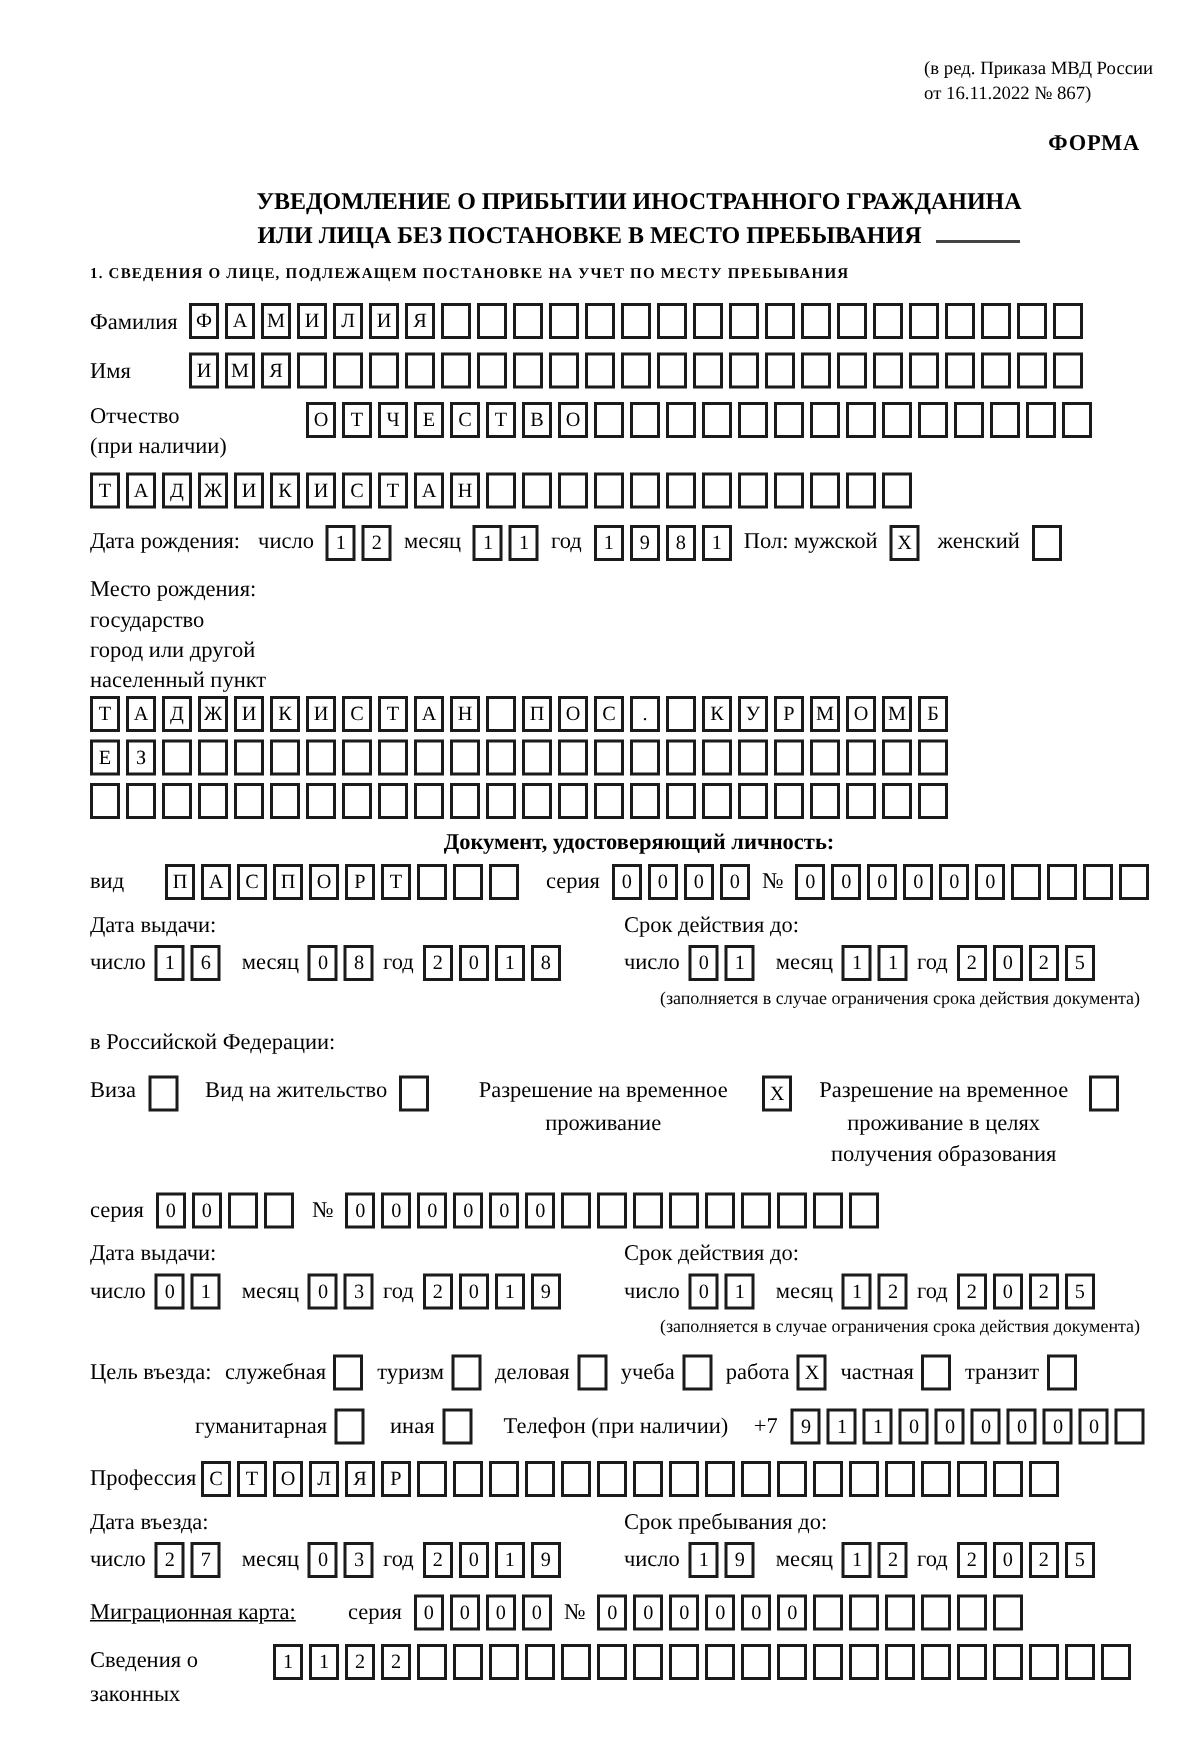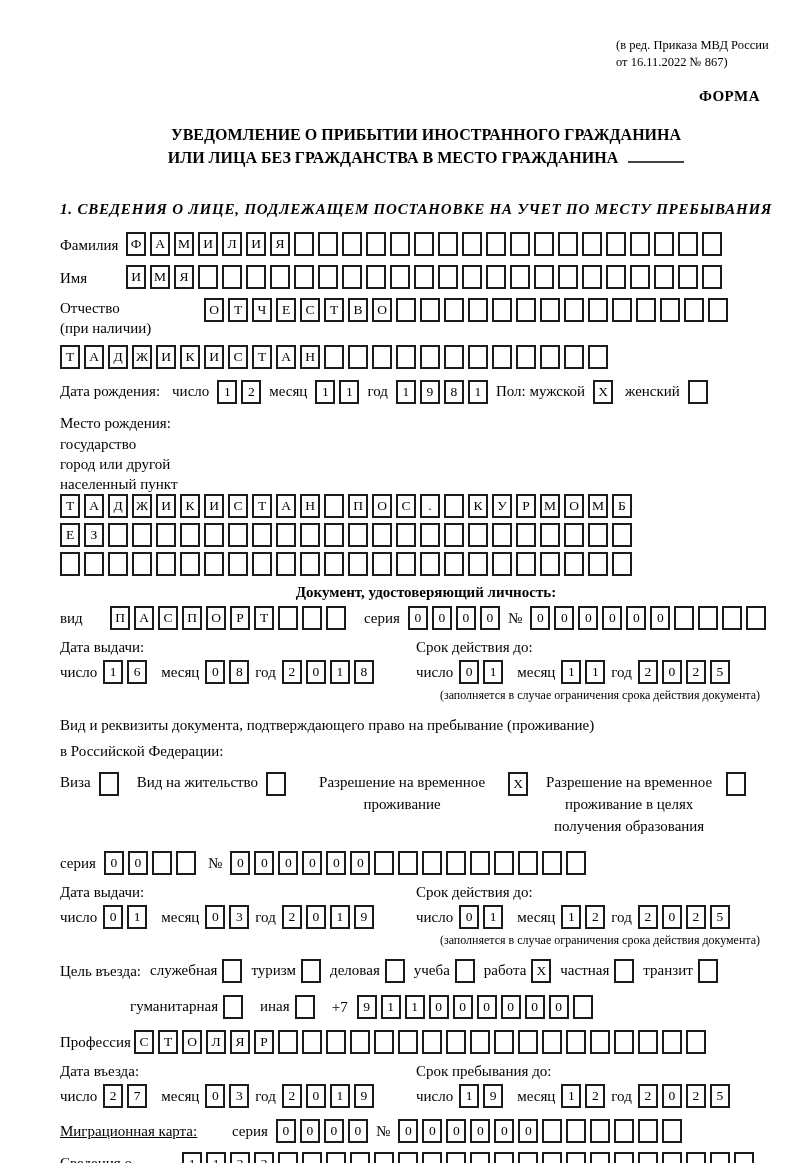--- a/index.html
+++ b/index.html
@@ -6,21 +6,21 @@
   body{width:800px;height:1163px;overflow:hidden;color:#000;
        font-family:"Liberation Serif","DejaVu Serif",serif;font-size:15px;}
   .page{padding:34px 8px 0 60px;}
   
   .appendix{margin-left:556px;font-size:13.5px;line-height:1.42;}
   .amendment{margin-left:556px;font-size:12.5px;line-height:1.38;margin-top:3px;}
   .form-label{font-weight:bold;text-align:right;padding-right:32px;margin-top:16px;letter-spacing:.5px;}
   
   .title{margin-top:18px;text-align:center;font-weight:bold;font-size:16px;line-height:1.45;}
   .title-underline{display:inline-block;width:56px;border-bottom:2.5px solid #444;margin-left:10px;vertical-align:baseline;}
-  .section-heading{margin-top:32px;font-weight:bold;font-size:15px;letter-spacing:.8px;white-space:nowrap;font-style:italic;}
+  .section-heading{margin-top:8px;font-weight:bold;font-size:10px;letter-spacing:.8px;white-space:nowrap;}
   
   .row{display:flex;align-items:flex-start;margin-top:7px;}
   .lbl{line-height:26px;white-space:nowrap;}
   .lbl-col{line-height:1.35;}
   .cells{display:inline-flex;gap:4px;flex-wrap:nowrap;}
   .cell{box-sizing:border-box;width:20px;height:24px;border:2px solid #1b1b1b;
         display:inline-flex;align-items:center;justify-content:center;
         font-size:13.5px;background:#fff;flex:none;}
   .w66{width:66px;flex:none;}
   .w74{width:74px;flex:none;}
@@ -53,21 +53,21 @@
 <div class="page">
 
   <div class="amendment">
     <div>(в ред. Приказа МВД России</div>
     <div>от 16.11.2022 № 867)</div>
   </div>
   <div class="form-label">ФОРМА</div>
 
   <div class="title">
     <div>УВЕДОМЛЕНИЕ О ПРИБЫТИИ ИНОСТРАННОГО ГРАЖДАНИНА</div>
-    <div><span>ИЛИ ЛИЦА БЕЗ ГРАЖДАНСТВА В МЕСТО ГРАЖДАНИНА</span><span class="title-underline"></span></div>
+    <div><span>ИЛИ ЛИЦА БЕЗ ПОСТАНОВКЕ В МЕСТО ПРЕБЫВАНИЯ</span><span class="title-underline"></span></div>
   </div>
 
   <div class="section-heading">1. СВЕДЕНИЯ О ЛИЦЕ, ПОДЛЕЖАЩЕМ ПОСТАНОВКЕ НА УЧЕТ ПО МЕСТУ ПРЕБЫВАНИЯ</div>
 
   <div class="row" style="margin-top:14px;">
     <span class="lbl w66">Фамилия</span>
     <span class="cells">
         <span class="cell">Ф</span>
         <span class="cell">А</span>
         <span class="cell">М</span>
@@ -383,21 +383,20 @@
             <span class="cell">0</span>
             <span class="cell">2</span>
             <span class="cell">5</span>
           </span>
       </div>
       <div class="note">(заполняется в случае ограничения срока действия документа)</div>
     </div>
   </div>
 
   <div style="margin-top:10px;line-height:1.7;">
-    <div>Вид и реквизиты документа, подтверждающего право на пребывание (проживание)</div>
     <div>в Российской Федерации:</div>
   </div>
 
   <div class="types-row">
     <div class="type-item">
       <span class="type-label">Виза</span>
       <span class="cells">
           <span class="cell"></span>
         </span>
     </div>
@@ -548,20 +547,21 @@
         <span class="cells">
           <span class="cell"></span>
         </span>
       </span>
     <span class="p-item gap8">
         <span>иная</span>
         <span class="cells">
           <span class="cell"></span>
         </span>
       </span>
+    <span class="lbl gap12">Телефон (при наличии)</span>
     <span class="lbl gap8">+7</span>
     <span class="cells">
         <span class="cell">9</span>
         <span class="cell">1</span>
         <span class="cell">1</span>
         <span class="cell">0</span>
         <span class="cell">0</span>
         <span class="cell">0</span>
         <span class="cell">0</span>
         <span class="cell">0</span>

